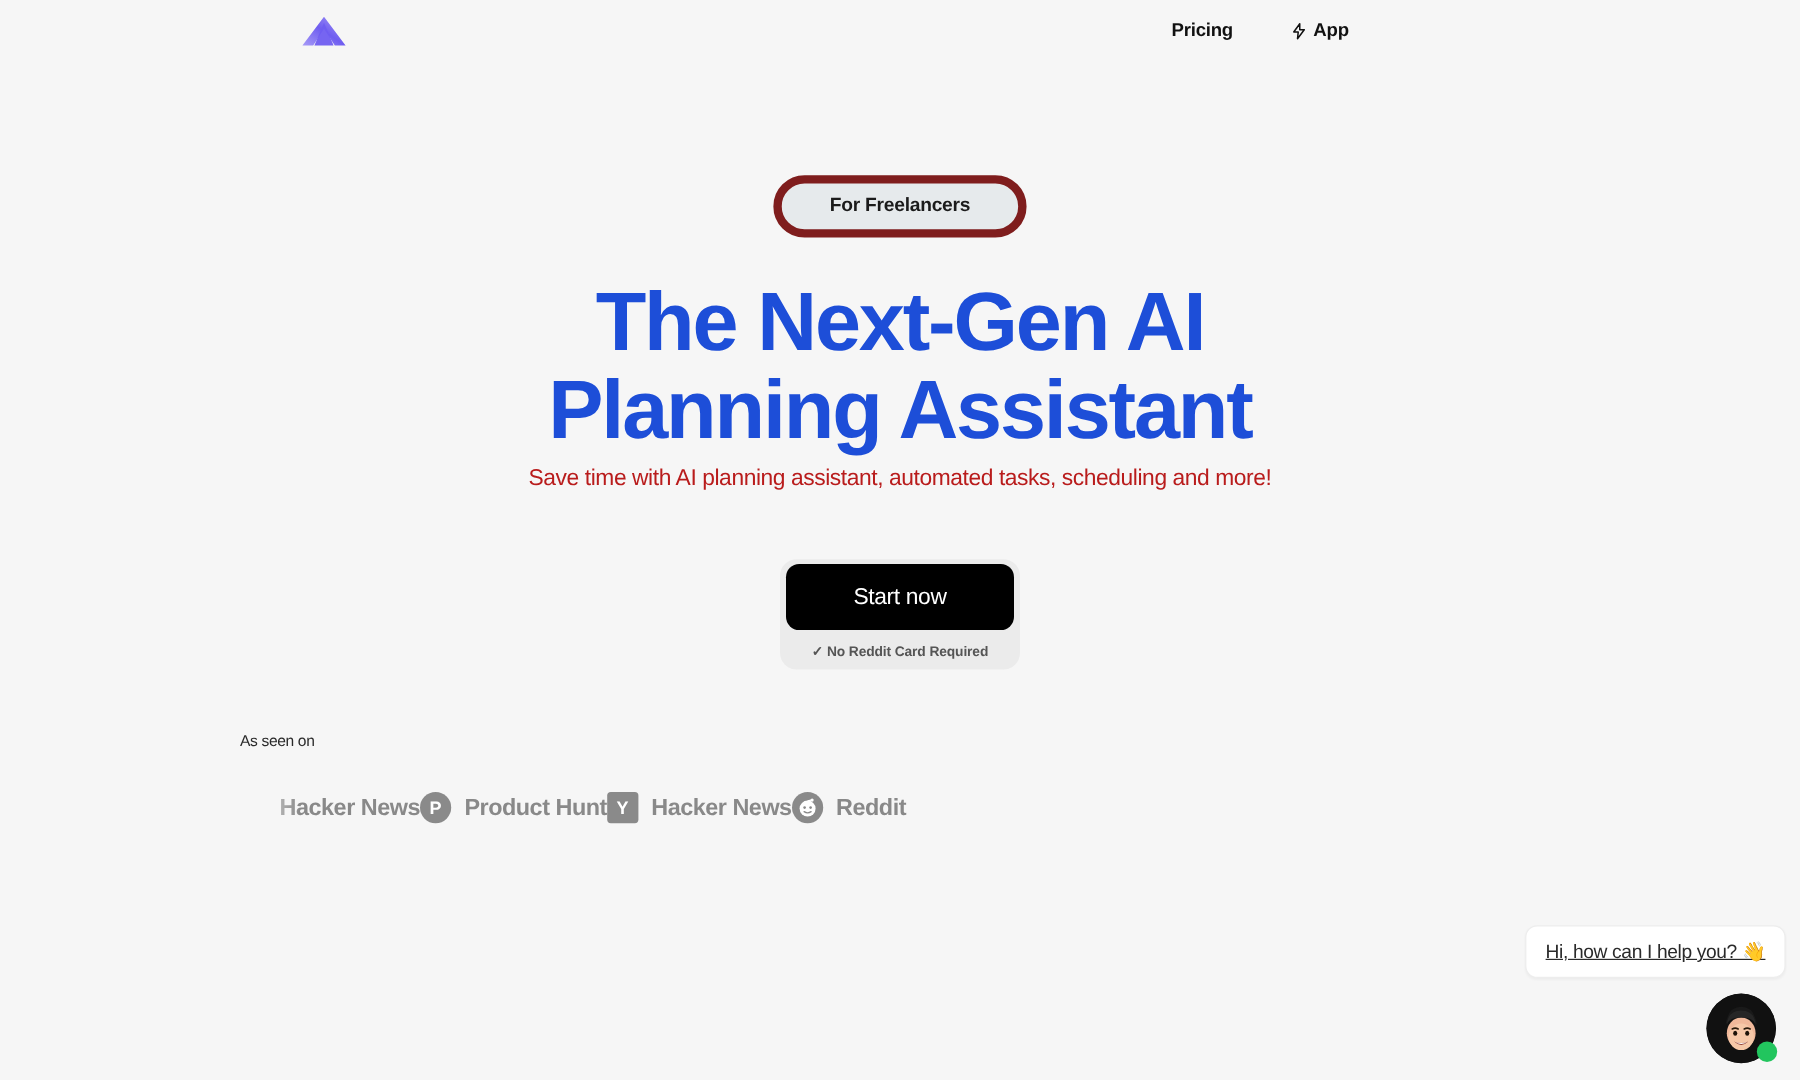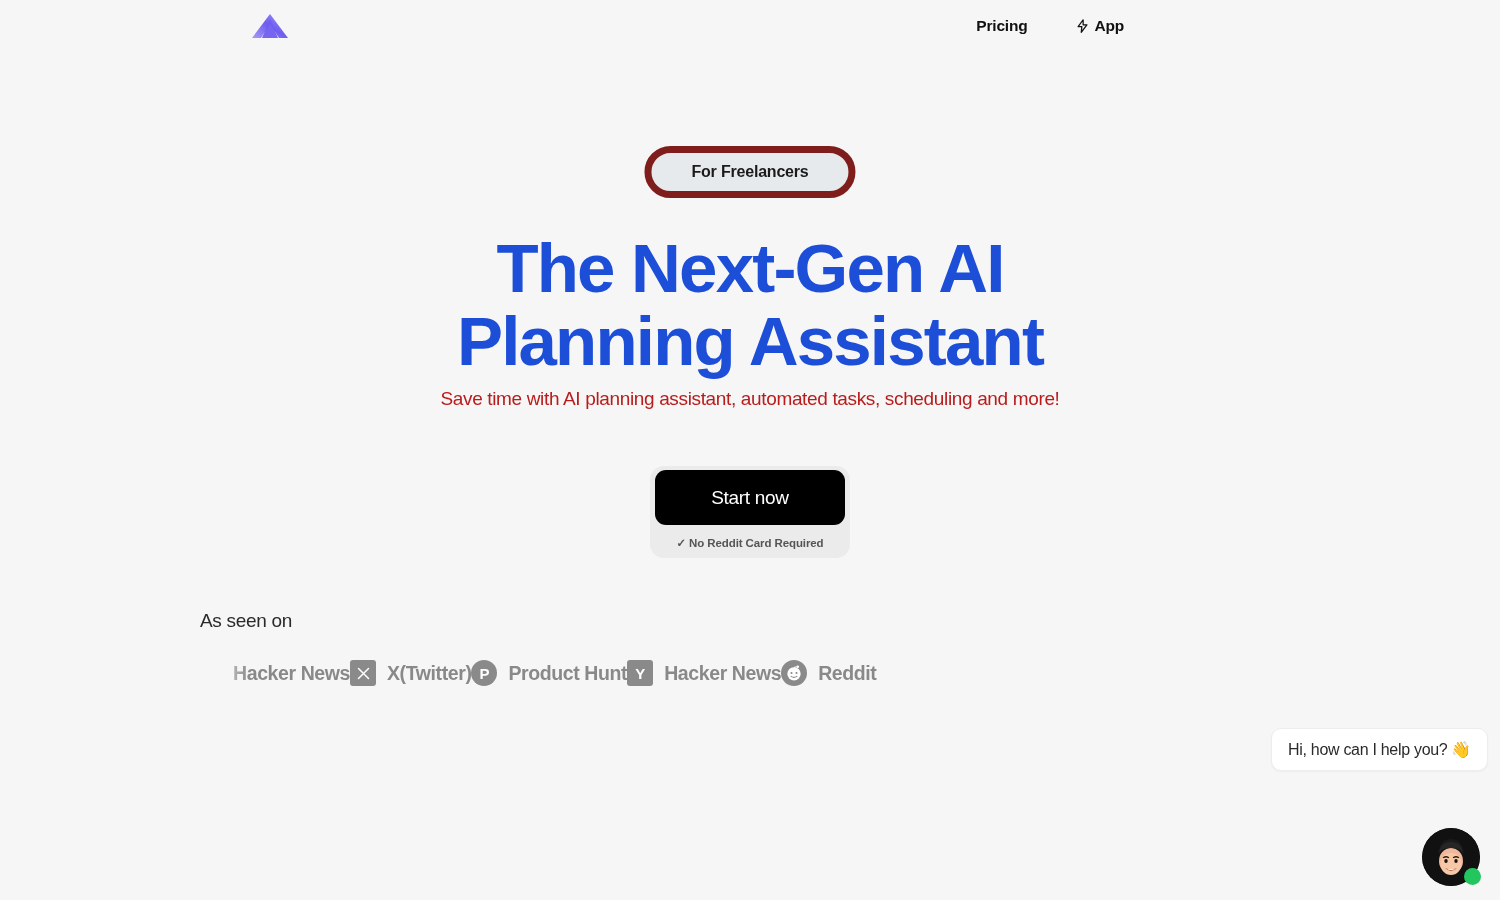--- a/index.html
+++ b/index.html
@@ -140,21 +140,21 @@
     color: #555;
     letter-spacing: -0.1px;
     white-space: nowrap;
   }
 
   
   .seen-label {
     position: absolute;
     top: 610px;
     left: 200px;
-    font-size: 19px;
+    font-size: 13px;
     font-weight: 400;
     color: #2a2a2a;
     letter-spacing: -0.3px;
   }
 
   .marquee {
     position: absolute;
     top: 648px;
     left: 0;
     width: 1500px;
@@ -211,31 +211,32 @@
 
   .ic-bars { display: flex; flex-direction: column; gap: 3px; width: 22px; }
   .ic-bars i { display: block; height: 4px; background: #8a8a8a; border-radius: 1px; }
   .ic-bars i:nth-child(1) { width: 60%; align-self: flex-end; }
   .ic-bars i:nth-child(2) { width: 100%; }
   .ic-bars i:nth-child(3) { width: 78%; }
 
   
   .chat-bubble {
     position: absolute;
-    top: 728px;
+    top: 771px;
     left: 1271px;
     background: #fff;
     border: 1px solid #ededed;
     border-radius: 10px;
     padding: 11px 16px;
     font-size: 16px;
     color: #2a2a2a;
     letter-spacing: -0.3px;
     white-space: nowrap;
     box-shadow: 0 1px 2px rgba(0,0,0,0.04);
+    text-decoration: underline;
   }
 
   .chat-launcher {
     position: absolute;
     top: 828px;
     left: 1422px;
     width: 58px;
     height: 58px;
     border-radius: 50%;
     background: #111;
@@ -307,28 +308,20 @@
 <div class="seen-label">As seen on</div>
 
 <div class="marquee">
   <div class="marquee-track">
 
     <div class="brand">
       <span class="brand-icon ic-plain"></span>
       <span class="brand-name">Hacker News</span>
     </div>
 
-    <div class="brand">
-      <span class="brand-icon ic-square">
-        <svg width="15" height="15" viewBox="0 0 24 24" fill="none" stroke="#fff" stroke-width="2.4" stroke-linecap="round">
-          <path d="M4 4 L20 20 M20 4 L4 20"></path>
-        </svg>
-      </span>
-      <span class="brand-name">X(Twitter)</span>
-    </div>
 
     <div class="brand">
       <span class="brand-icon ic-circle">P</span>
       <span class="brand-name">Product Hunt</span>
     </div>
 
     <div class="brand">
       <span class="brand-icon ic-square">Y</span>
       <span class="brand-name">Hacker News</span>
     </div>

